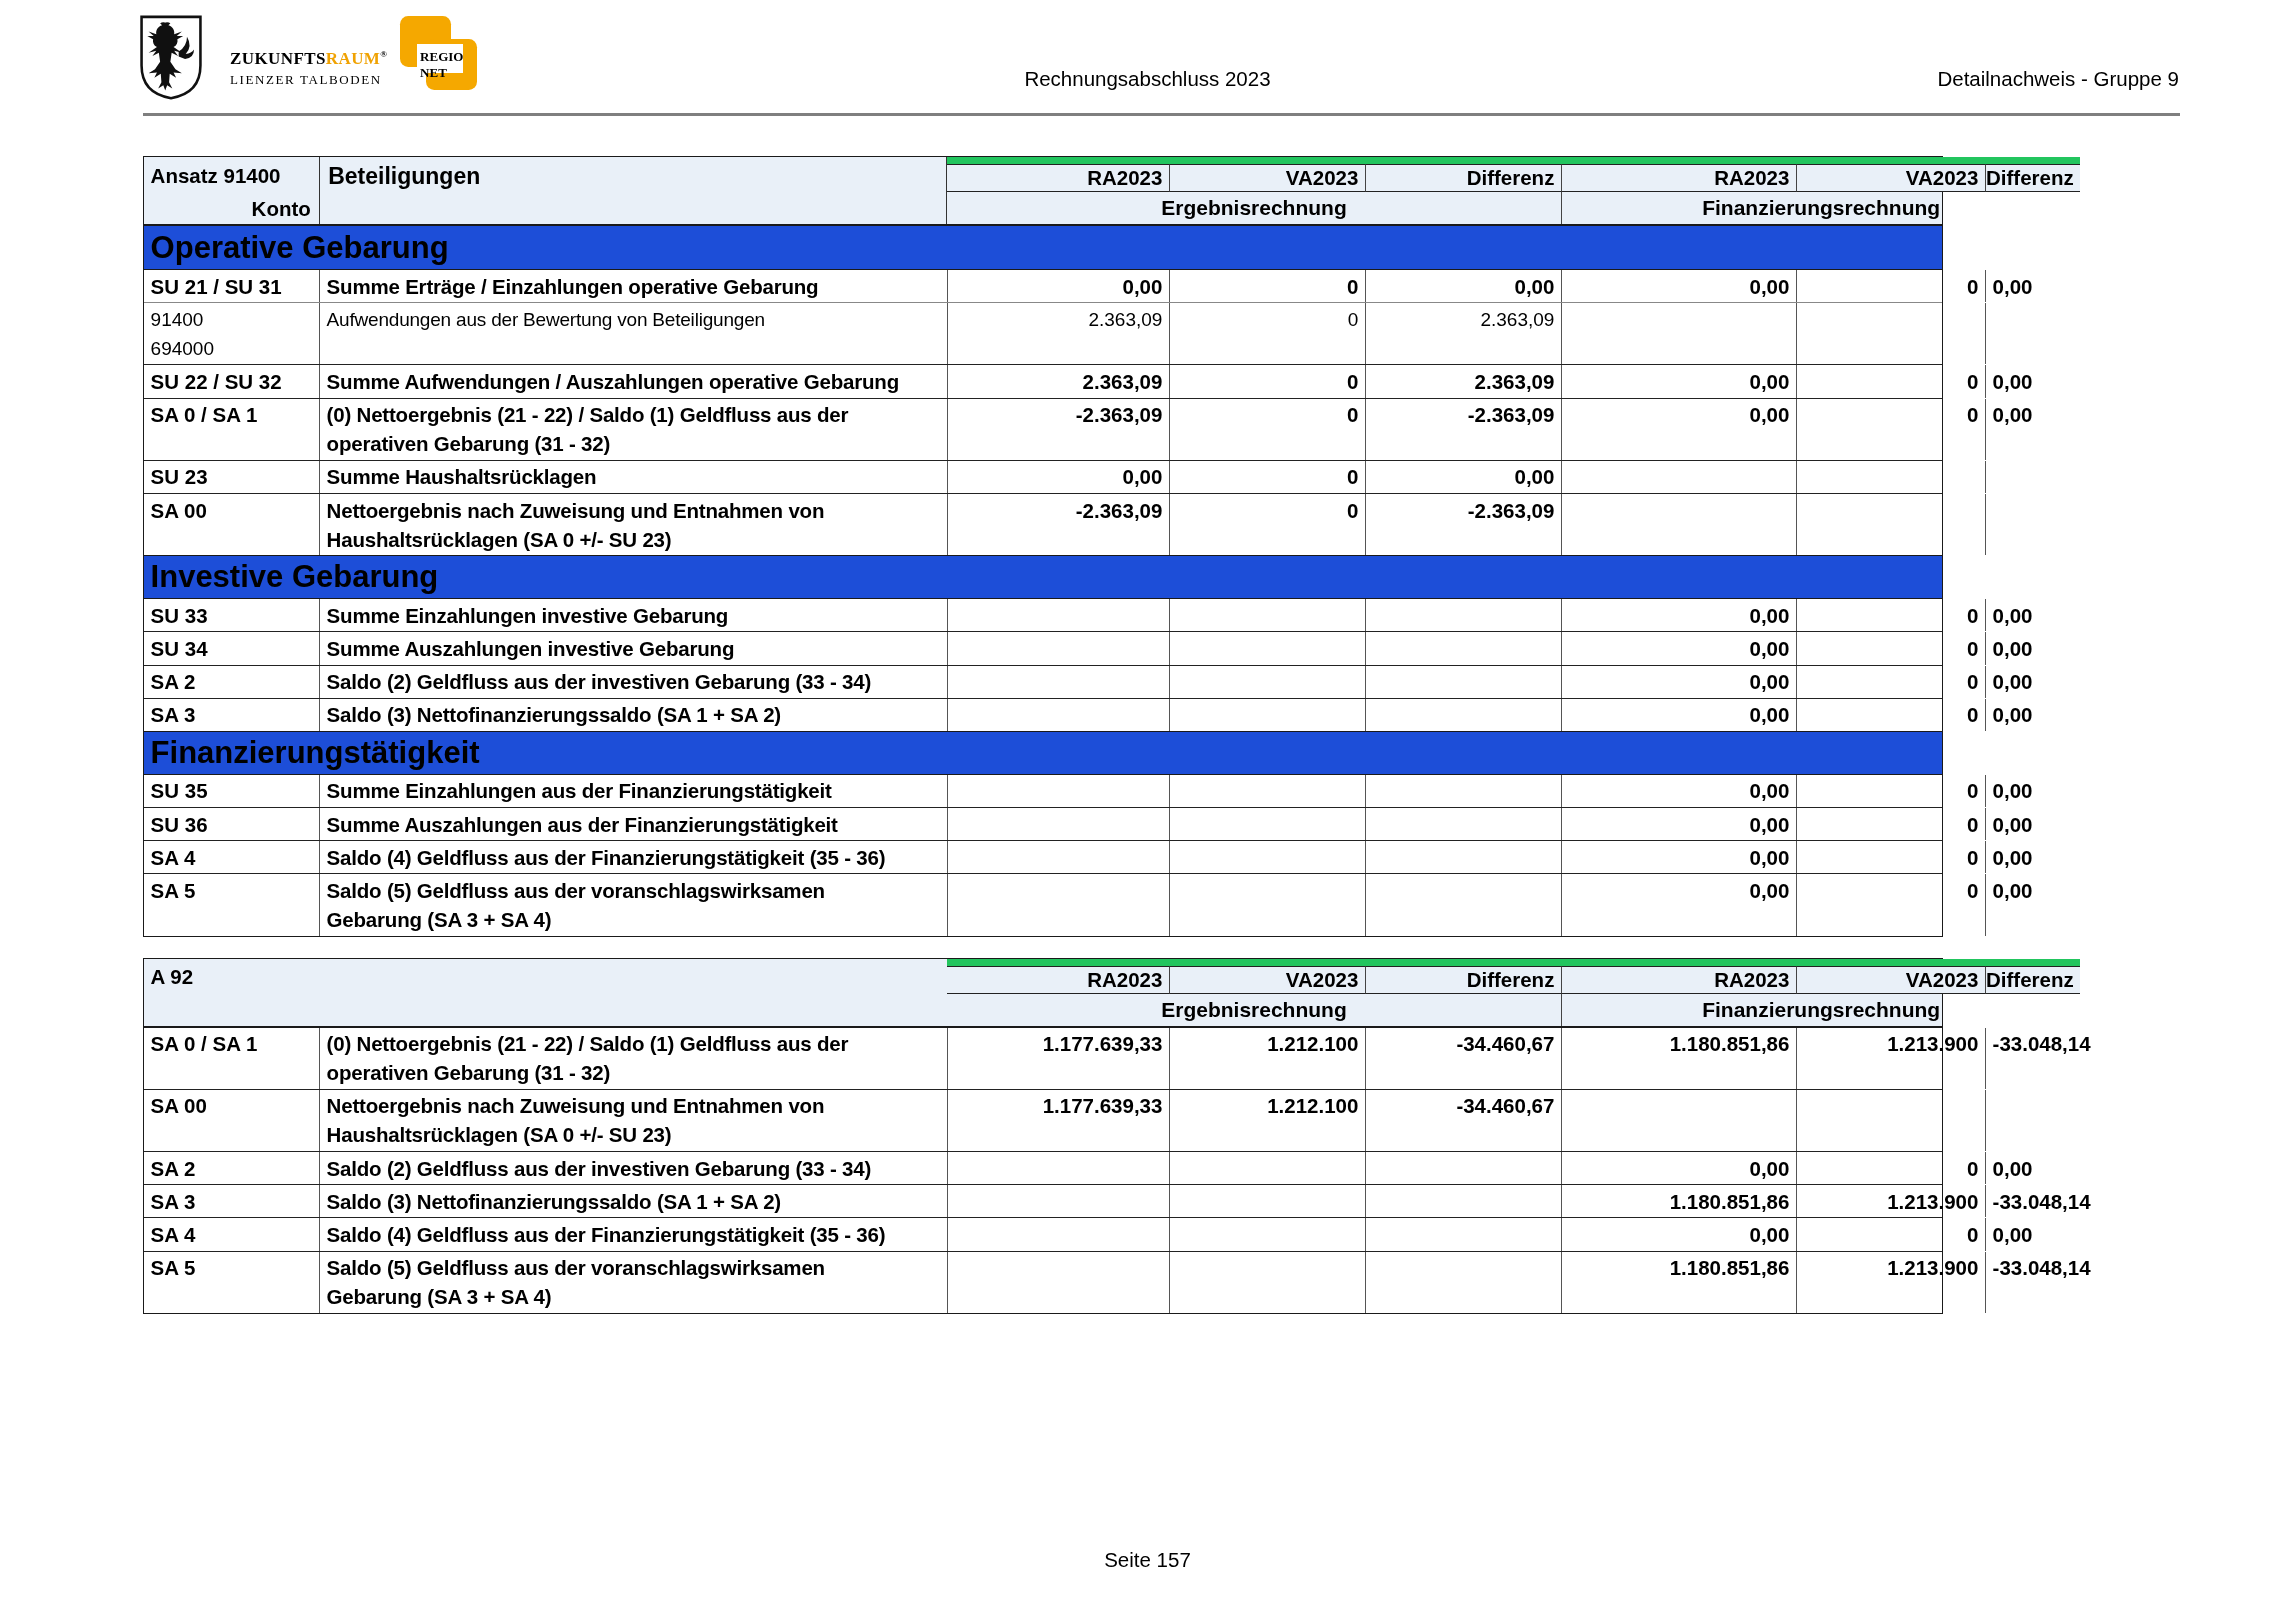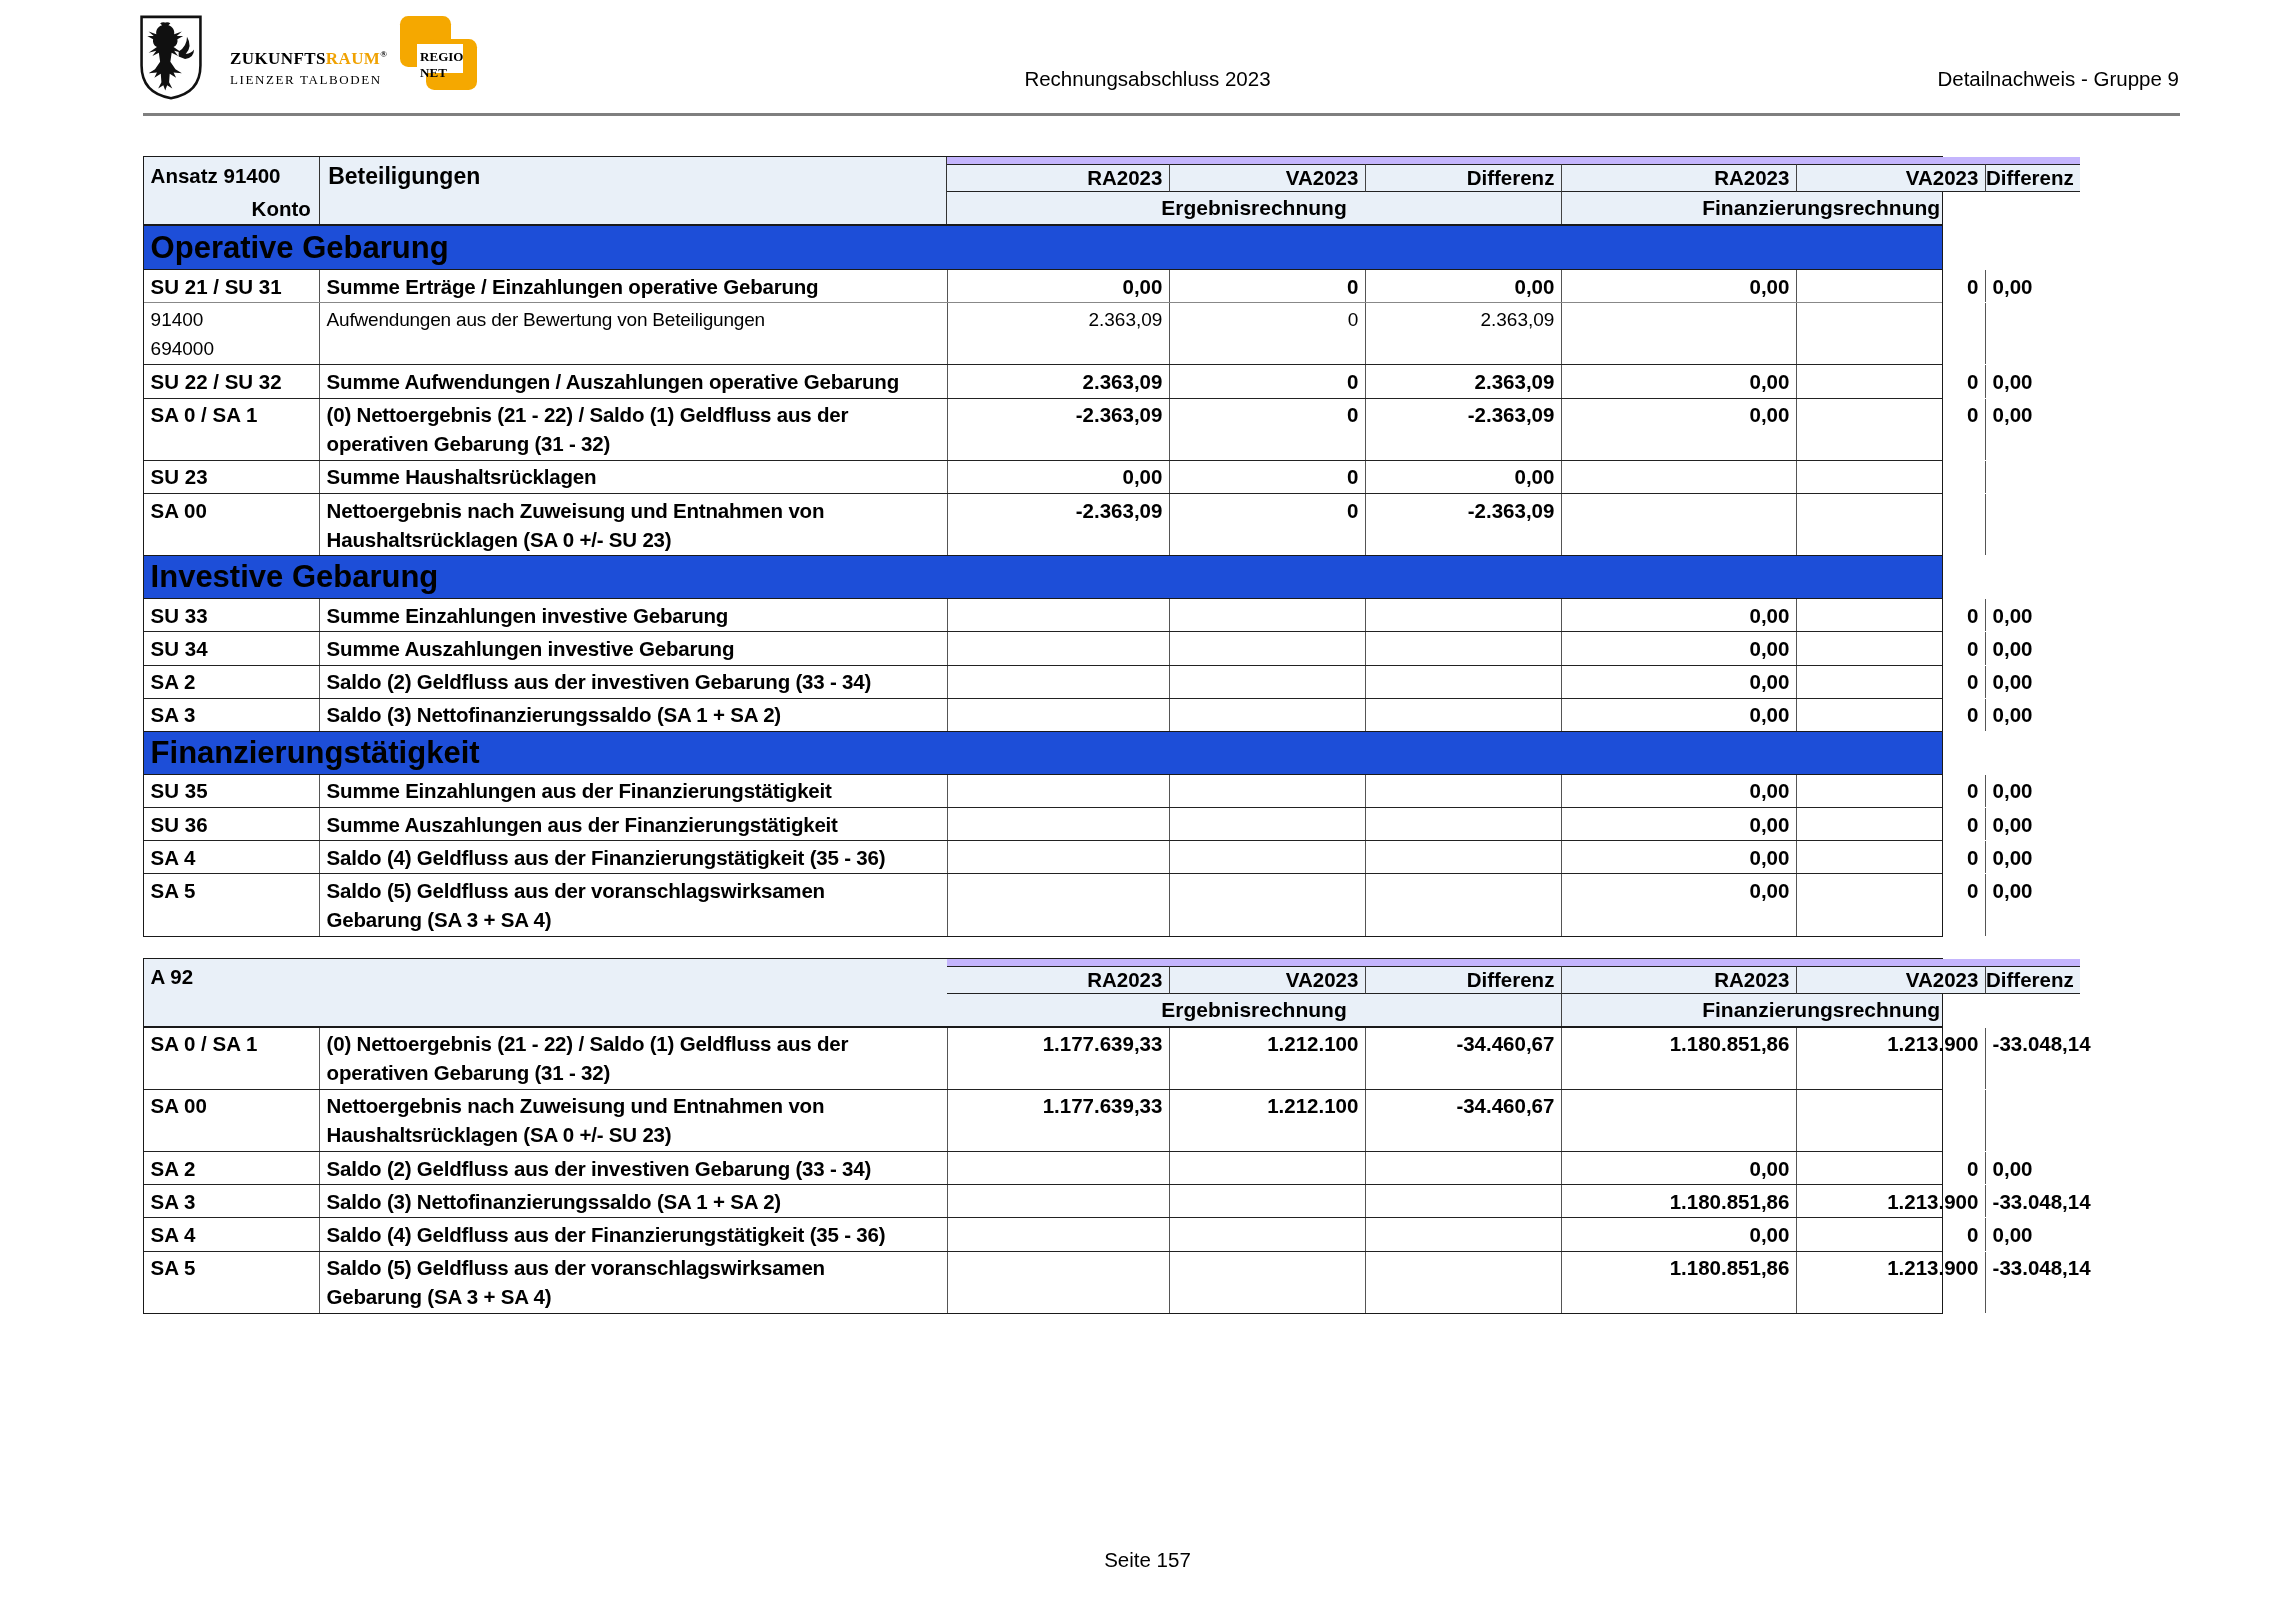--- a/index.html
+++ b/index.html
@@ -27,21 +27,21 @@
   .content{position:absolute;left:143px;top:156px;width:1800px;}
   .tbl{border:1.6px solid #1a1a1a;box-sizing:border-box;width:100%;margin-bottom:21px;background:#fff;
        --cols:175px 628px 222px 196px 196px 235px 189px 1fr;}
   .hdr{display:grid;grid-template-columns:var(--cols);grid-template-rows:35px 32px;background:#e9f0f8;
        border-bottom:2.5px solid #1a1a1a;}
   .hc{box-sizing:border-box;}
   .ansatz{grid-column:1;grid-row:1;font-weight:bold;font-size:20.5px;padding:6.6px 3.3px 0 6.6px;white-space:nowrap;}
   .konto{grid-column:1;grid-row:2;font-weight:bold;font-size:20.5px;text-align:right;padding:4.9px 8.2px 0 0;}
   .ttl{grid-column:2;grid-row:1 / span 2;font-weight:bold;font-size:23px;padding:5.7px 0 0 8.2px;
        border-left:1.6px solid #333;border-right:1.6px solid #333;}
-  .nh{grid-row:1;background:#c4b5fd;padding-top:7.4px;}
+  .nh{grid-row:1;background:#22c55e;padding-top:7.4px;}
   .nh .in{height:100%;box-sizing:border-box;background:#e9f0f8;border-top:1.6px solid #222;border-bottom:1.6px solid #222;
        display:flex;justify-content:flex-end;align-items:center;padding-right:6.6px;font-weight:bold;font-size:20.5px;
        border-left:0.8px solid #444;}
   .nh.first .in{border-left:none;}
   .g{grid-row:2;display:flex;justify-content:center;align-items:center;font-weight:bold;font-size:21px;}
   .g1{grid-column:3 / span 3;}
   .g2{grid-column:6 / span 3;border-left:0.8px solid #444;}
 
   .band{background:#1d4ed8;border-top:1.6px solid #1a1a1a;border-bottom:1.6px solid #1a1a1a;min-height:44px;
        display:flex;align-items:center;padding-left:6.6px;font-weight:bold;font-size:31px;box-sizing:border-box;}

